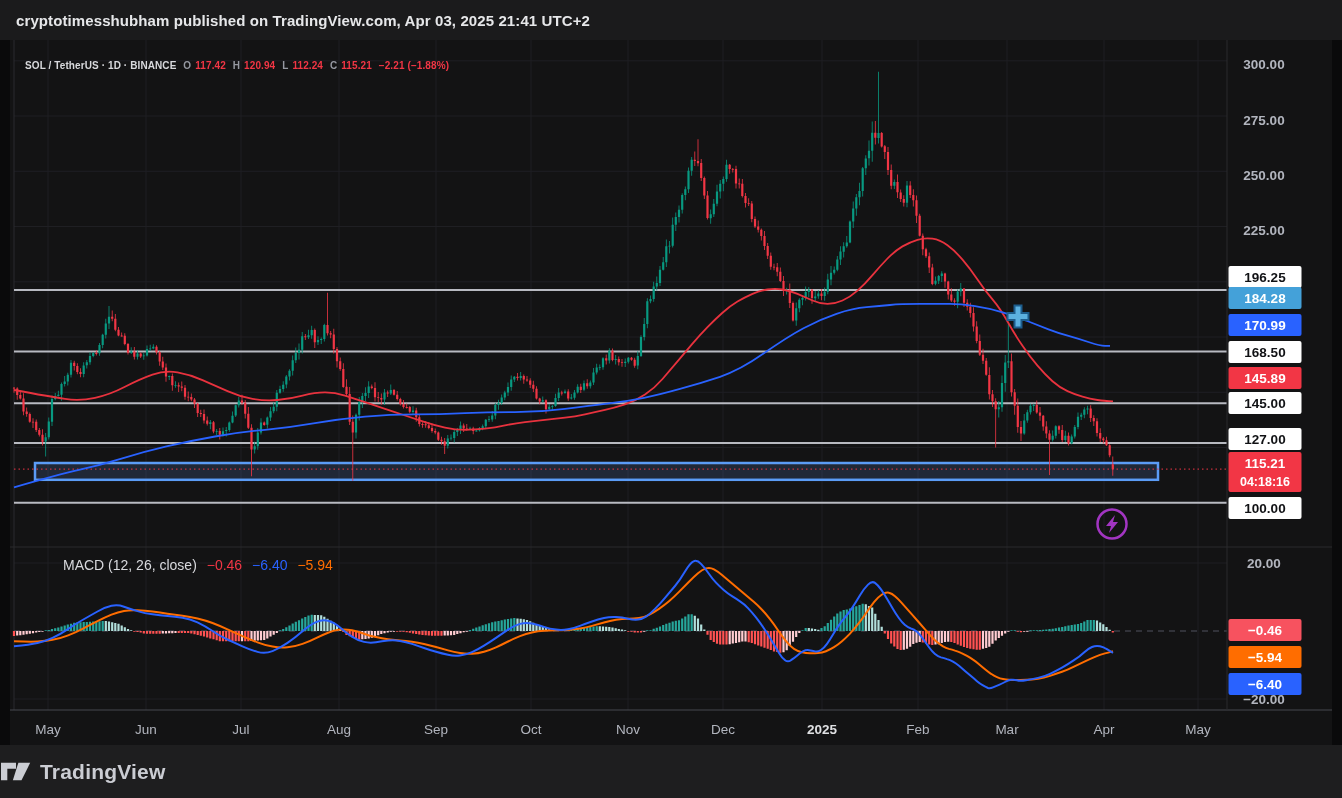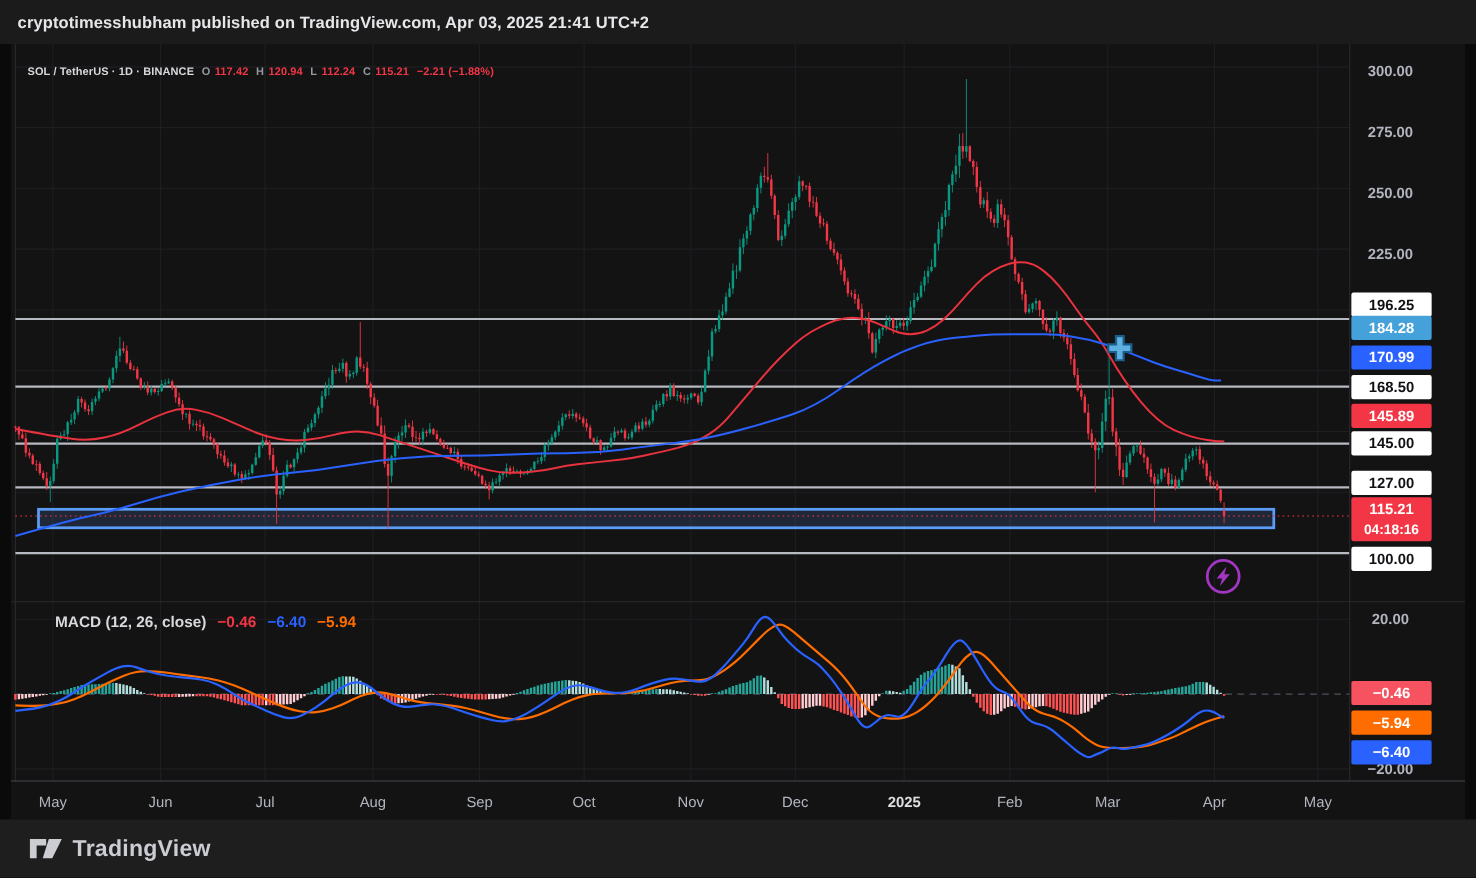--- a/index.html
+++ b/index.html
@@ -15,26 +15,26 @@
     background:#131314; }
   .chart-widget svg { position:absolute; left:0; top:0; }
 
   .legend { position:absolute; left:15px; top:13px; font-size:10px; font-weight:700;
     letter-spacing:.1px; white-space:nowrap; z-index:5; }
   .legend .row { height:26px; line-height:26px; }
   .legend span { margin-right:4px; }
   .t-white { color:#d8d9dd; } .t-gray { color:#9598a1; }
   .t-red { color:#f23645; } .t-blue { color:#2962ff; } .t-orange { color:#ff6d00; }
 
-  .macd-legend { position:absolute; left:16px; top:517px; font-size:14px; font-weight:700;
+  .macd-legend { position:absolute; left:29px; top:517px; font-size:14px; font-weight:400;
     white-space:nowrap; z-index:5;padding-left:24px; }
   .macd-legend span { margin-right:6px; }
 
   .footer-bar { position:absolute; left:0; top:745px; width:1342px; height:53px;
-    background:#1e1e1f; display:flex; align-items:center; padding-left:27px; }
+    background:#1e1e1f; display:flex; align-items:center; padding-left:1px; }
   .tv-logo { display:flex; align-items:center; gap:9px; cursor:pointer; }
   .tv-logo-text { color:#cbcdd3; font-size:21px; font-weight:700; letter-spacing:.2px; }
 </style>
 </head>
 <body>
 
 <div id="stage">
 
   <div class="attribution-bar">
     <span>cryptotimesshubham published on TradingView.com, Apr 03, 2025 21:41 UTC+2</span>

